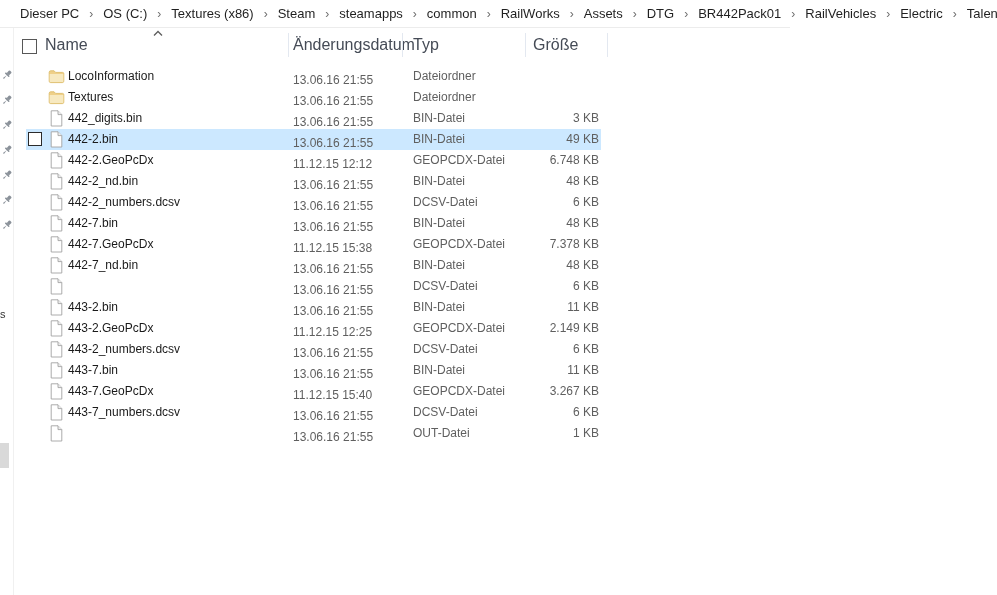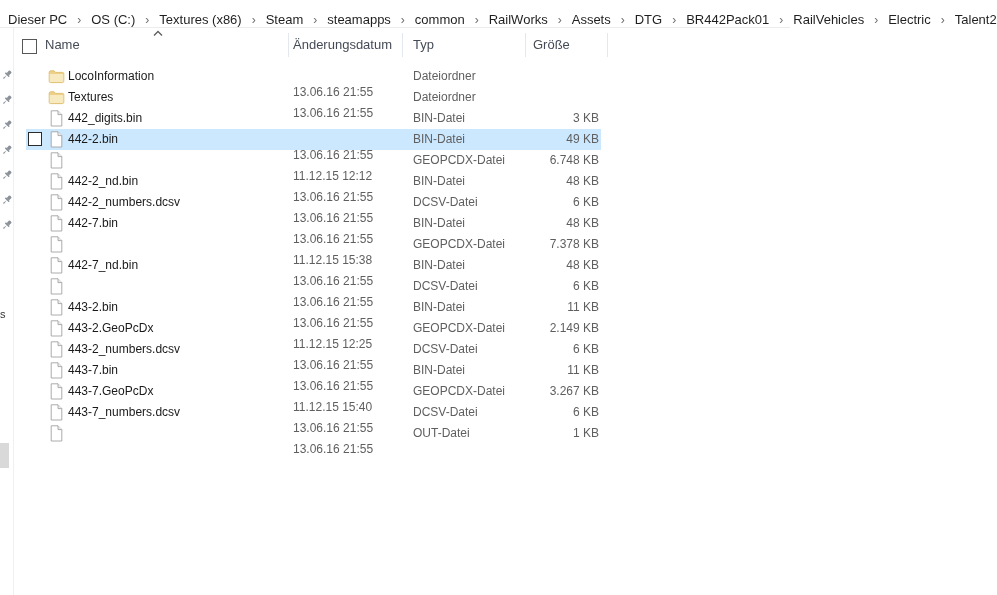--- a/index.html
+++ b/index.html
@@ -7,25 +7,25 @@
   body {
     font-family: "Liberation Sans", sans-serif;
     background: #ffffff;
     position: relative;
     color: #1a1a1a;
   }
 
   
   .breadcrumb-bar {
     position: absolute; left: 0; top: 0; width: 790px; height: 28px;
-    display: flex; align-items: flex-end;
+    display: flex; align-items: center;
     background: #ffffff;
     border-bottom: 1px solid #ececec;
     font-size: 13px; color: #1f1f1f;
-    padding-left: 6px;
+    padding-left: 18px;
     white-space: nowrap;
   }
   .crumb { padding: 0 2px; cursor: default; }
   .crumb-sep { padding: 0 8px; color: #6e6e6e; font-size: 12px; }
 
   
   .nav-sliver {
     position: absolute; left: 0; top: 28px; width: 13px; height: 567px;
     background: #ffffff;
   }
@@ -38,21 +38,21 @@
     position: absolute; left: 0; top: 280px; font-size: 11px; color: #333;
   }
   .nav-scroll-thumb {
     position: absolute; left: 0; top: 415px; width: 9px; height: 25px;
     background: #d9d9d9;
   }
 
   
   .list-header {
     position: absolute; left: 14px; top: 28px; width: 983px; height: 34px;
-    background: #ffffff; font-size: 13px; color: #454b56;
+    background: #ffffff; font-size: 16px; color: #454b56;
   }
   .hdr-checkbox {
     position: absolute; left: 8px; top: 11px; width: 15px; height: 15px;
     border: 1px solid #575757; background: #fff;
   }
   .hdr-label { position: absolute; top: 0; line-height: 34px; cursor: default; }
   .hdr-name   { left: 31px; }
   .hdr-date   { left: 279px; text-align: center; }
   .hdr-type   { left: 399px; }
   .hdr-size   { left: 519px; }
@@ -75,21 +75,21 @@
   .row-checkbox {
     position: absolute; left: 2px; top: 3px; width: 14px; height: 14px;
     border: 1px solid #2b2b2b; background: #ffffff; display: none;
   }
   .file-row.selected .row-checkbox { display: block; }
   .row-icon { position: absolute; left: 22px; top: 2px; width: 17px; height: 17px; }
   .cell-name {
     position: absolute; left: 42px; top: 0; width: 220px; color: #1a1a1a;
     white-space: nowrap; overflow: hidden;
   }
-  .cell-date { position: absolute; left: 267px; top: 16px; color: #5f5f5f; white-space: nowrap; }
+  .cell-date { position: absolute; left: 267px; top: 4px; color: #5f5f5f; white-space: nowrap; }
   .cell-type { position: absolute; left: 387px; top: 0; color: #5f5f5f; white-space: nowrap; }
   .cell-size {
     position: absolute; right: 2px; top: 0; width: 110px; color: #5f5f5f;
     text-align: right; white-space: nowrap;
   }
 </style>
 </head>
 <body>
 
 <div class="breadcrumb-bar">
@@ -273,20 +273,21 @@
     <span class="cell-type">BIN-Datei</span>
     <span class="cell-size">49 KB</span>
   </div>
 
   <div class="file-row">
 
     <svg class="row-icon icon-file" viewBox="0 0 17 17" style="display: block;">
       <path d="M3.2 0.8 H10 L13.8 4.6 V16 H3.2 Z" fill="#ffffff" stroke="#a3a3a3" stroke-width="0.9"></path>
       <path d="M10 0.8 V4.6 H13.8" fill="#eeeeee" stroke="#a3a3a3" stroke-width="0.9"></path>
     </svg>
+    <span class="cell-name">442-2.GeoPcDx</span>
     <span class="cell-date">11.12.15 12:12</span>
     <span class="cell-type">GEOPCDX-Datei</span>
     <span class="cell-size">6.748 KB</span>
   </div>
 
   <div class="file-row">
 
     <svg class="row-icon icon-file" viewBox="0 0 17 17" style="display: block;">
       <path d="M3.2 0.8 H10 L13.8 4.6 V16 H3.2 Z" fill="#ffffff" stroke="#a3a3a3" stroke-width="0.9"></path>
       <path d="M10 0.8 V4.6 H13.8" fill="#eeeeee" stroke="#a3a3a3" stroke-width="0.9"></path>
@@ -320,20 +321,21 @@
     <span class="cell-type">BIN-Datei</span>
     <span class="cell-size">48 KB</span>
   </div>
 
   <div class="file-row">
 
     <svg class="row-icon icon-file" viewBox="0 0 17 17" style="display: block;">
       <path d="M3.2 0.8 H10 L13.8 4.6 V16 H3.2 Z" fill="#ffffff" stroke="#a3a3a3" stroke-width="0.9"></path>
       <path d="M10 0.8 V4.6 H13.8" fill="#eeeeee" stroke="#a3a3a3" stroke-width="0.9"></path>
     </svg>
+    <span class="cell-name">442-7.GeoPcDx</span>
     <span class="cell-date">11.12.15 15:38</span>
     <span class="cell-type">GEOPCDX-Datei</span>
     <span class="cell-size">7.378 KB</span>
   </div>
 
   <div class="file-row">
 
     <svg class="row-icon icon-file" viewBox="0 0 17 17" style="display: block;">
       <path d="M3.2 0.8 H10 L13.8 4.6 V16 H3.2 Z" fill="#ffffff" stroke="#a3a3a3" stroke-width="0.9"></path>
       <path d="M10 0.8 V4.6 H13.8" fill="#eeeeee" stroke="#a3a3a3" stroke-width="0.9"></path>

